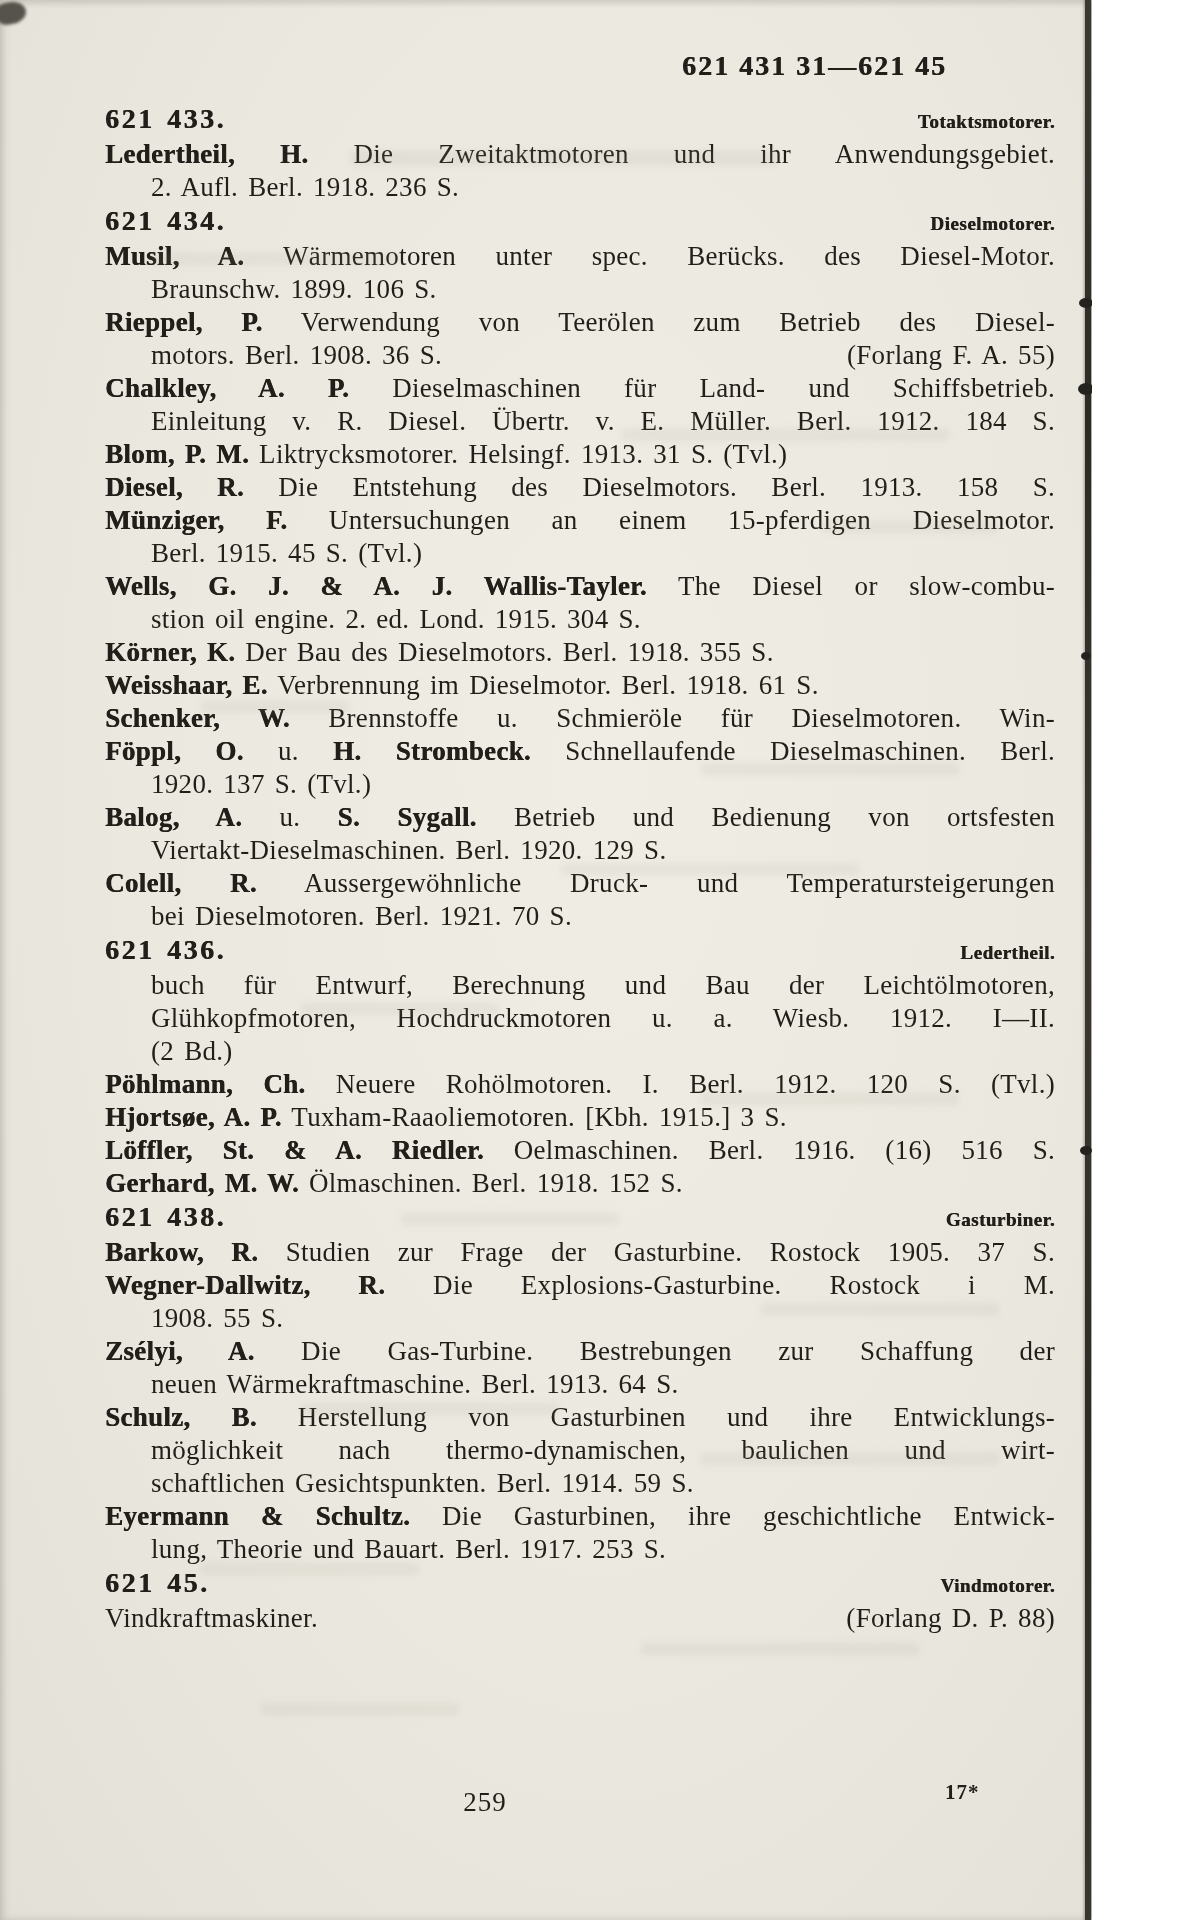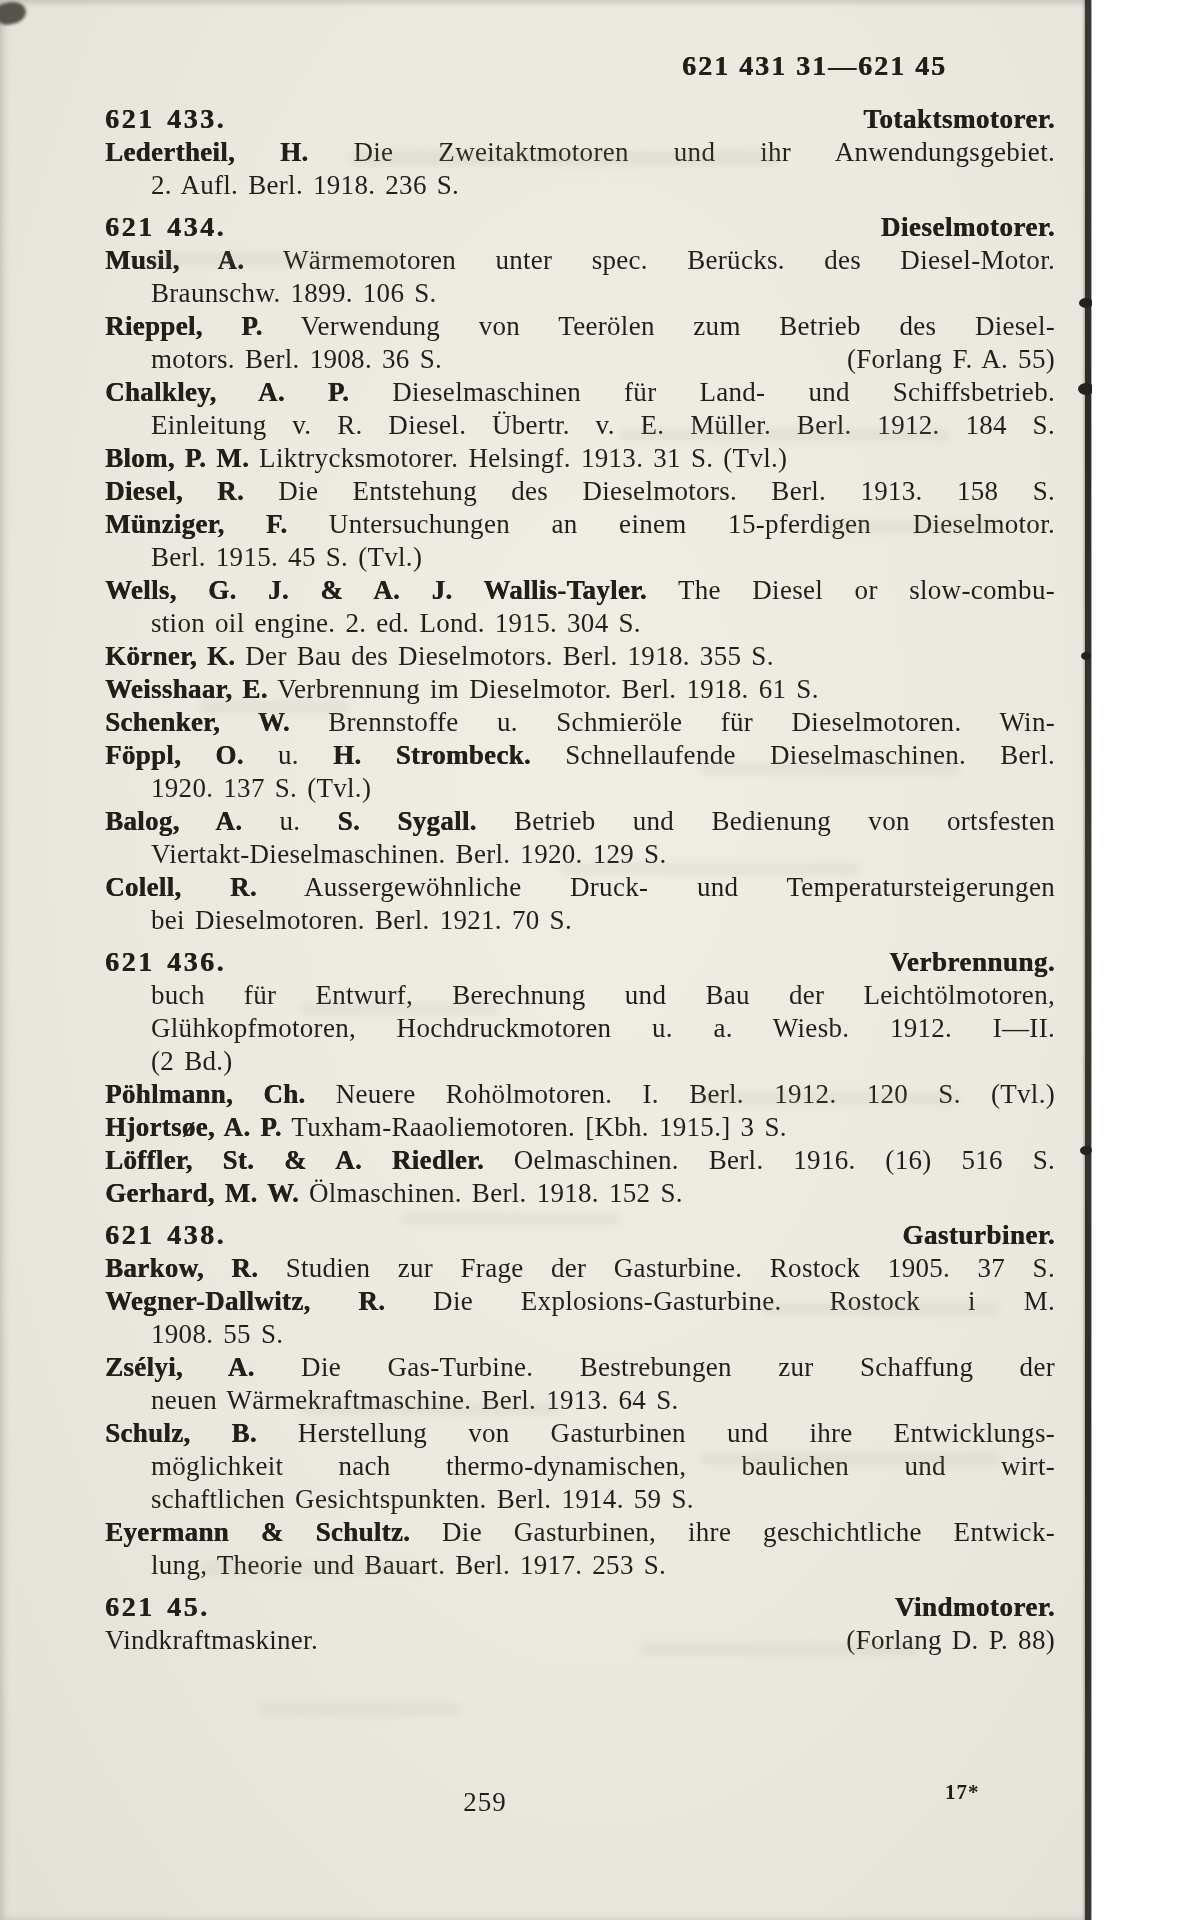--- a/index.html
+++ b/index.html
@@ -21,29 +21,29 @@
   }
   
   .content{
     position:absolute;left:105px;top:102px;width:950px;
   }
   .line{
     font-size:27px;line-height:33px;
     letter-spacing:.3px;word-spacing:3px;
     white-space:normal;
   }
-  .sec{margin-top:8px;}
+  .sec{}
   .sec:first-child{margin-top:0;}
   .sec-head{display:flex;justify-content:space-between;align-items:baseline;}
   .num{
     font-weight:bold;font-size:28px;letter-spacing:2.5px;
     text-shadow:.6px 0 0 currentColor;
   }
   .sec-title{
-    font-weight:bold;font-size:27px;letter-spacing:.5px;
+    font-weight:bold;font-size:19px;letter-spacing:.5px;
     text-shadow:.5px 0 0 currentColor;
   }
   .indent{padding-left:46px;}
   .fill{text-align:justify;text-align-last:justify;}
   .split{display:flex;justify-content:space-between;align-items:baseline;}
   .b{font-weight:bold;text-shadow:.4px 0 0 currentColor;}
   .r{font-weight:normal;}
   .rnote{white-space:nowrap;}
   
   .page-number{
@@ -124,21 +124,21 @@
         <div class="line fill"><span class="ltext"><span class="b">Föppl, O.</span><span class="r"> u. </span><span class="b">H. Strombeck.</span><span class="r"> Schnellaufende Dieselmaschinen. Berl.</span></span></div>
         <div class="line indent"><span class="ltext"><span class="r">1920. 137 S. (Tvl.)</span></span></div>
         <div class="line fill"><span class="ltext"><span class="b">Balog, A.</span><span class="r"> u. </span><span class="b">S. Sygall.</span><span class="r"> Betrieb und Bedienung von ortsfesten</span></span></div>
         <div class="line indent"><span class="ltext"><span class="r">Viertakt-Dieselmaschinen. Berl. 1920. 129 S.</span></span></div>
         <div class="line fill"><span class="ltext"><span class="b">Colell, R.</span><span class="r"> Aussergewöhnliche Druck- und Temperatursteigerungen</span></span></div>
         <div class="line indent"><span class="ltext"><span class="r">bei Dieselmotoren. Berl. 1921. 70 S.</span></span></div>
       </div>
       <div class="sec">
         <div class="line sec-head">
           <span class="num">621 436.</span>
-          <span class="sec-title">Verbrennung.</span>
+          <span class="sec-title">Ledertheil.</span>
         </div>
         <div class="line indent fill"><span class="ltext"><span class="r">buch für Entwurf, Berechnung und Bau der Leichtölmotoren,</span></span></div>
         <div class="line indent fill"><span class="ltext"><span class="r">Glühkopfmotoren, Hochdruckmotoren u. a. Wiesb. 1912. I—II.</span></span></div>
         <div class="line indent"><span class="ltext"><span class="r">(2 Bd.)</span></span></div>
         <div class="line fill"><span class="ltext"><span class="b">Pöhlmann, Ch.</span><span class="r"> Neuere Rohölmotoren. I. Berl. 1912. 120 S. (Tvl.)</span></span></div>
         <div class="line"><span class="ltext"><span class="b">Hjortsøe, A. P.</span><span class="r"> Tuxham-Raaoliemotoren. [Kbh. 1915.] 3 S.</span></span></div>
         <div class="line fill"><span class="ltext"><span class="b">Löffler, St. &amp; A. Riedler.</span><span class="r"> Oelmaschinen. Berl. 1916. (16) 516 S.</span></span></div>
         <div class="line"><span class="ltext"><span class="b">Gerhard, M. W.</span><span class="r"> Ölmaschinen. Berl. 1918. 152 S.</span></span></div>
       </div>
       <div class="sec">

